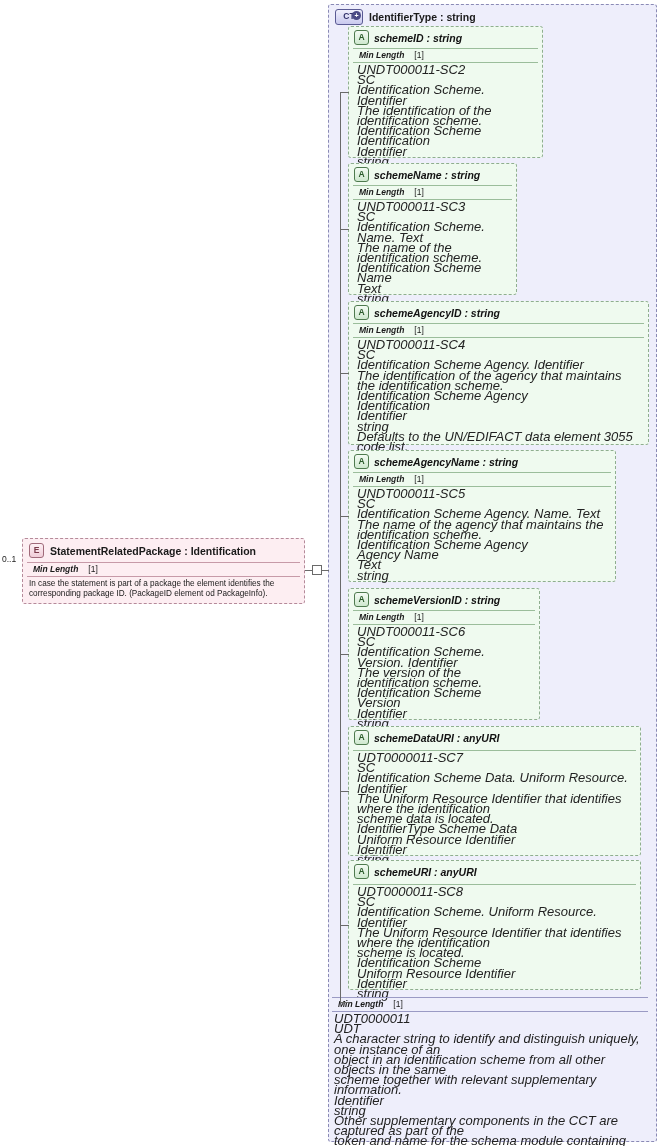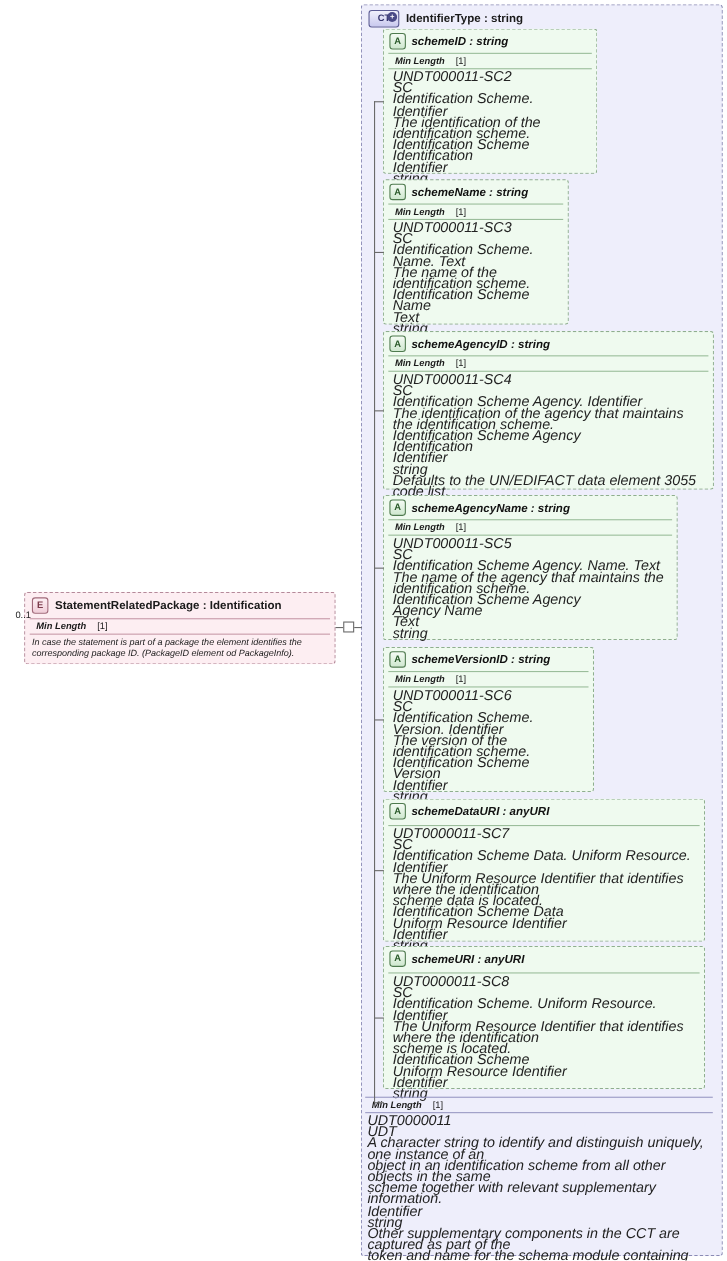--- a/index.html
+++ b/index.html
@@ -151,30 +151,28 @@
     align-items: baseline;
     padding: 1px 6px 2px 6px;
     font-style: italic;
     font-size: 8.5px;
     border-top: 1px solid #c79aa8;
     border-bottom: 1px solid #c79aa8;
     margin: 0 4px;
   }
   .elem-doc {
     padding: 2px 6px 3px 6px;
-    font-style: italic;
     font-size: 8.2px;
     line-height: 10.4px;
   }
 
   .cardinality {
     position: absolute;
     font-size: 8.5px;
     color: #222;
-    margin-left: 12px;
   }
 
   
   .conn-line {
     position: absolute;
     background: #6a6a6a;
   }
   .conn-box {
     position: absolute;
     border: 1px solid #6a6a6a;
@@ -328,21 +326,21 @@
     <span class="badge-a">A</span>
     <span class="title">schemeDataURI : anyURI</span>
   </div>
   <div style="border-top:1px solid #9bbd9b; margin:2px 4px 0 4px;"></div>
   <div class="doc-lines">
     <div>UDT0000011-SC7</div>
     <div>SC</div>
     <div>Identification Scheme Data. Uniform Resource. Identifier</div>
     <div>The Uniform Resource Identifier that identifies where the identification</div>
     <div>scheme data is located.</div>
-    <div>Identification Scheme Data</div>
+    <div>IdentifierType Scheme Data</div>
     <div>Uniform Resource Identifier</div>
     <div>Identifier</div>
     <div>string</div>
   </div>
 </div>
 
 <div class="node attr-box" style="left:348px; top:860px; width:293px; height:130px;">
   <div class="attr-header">
     <span class="badge-a">A</span>
     <span class="title">schemeURI : anyURI</span>

